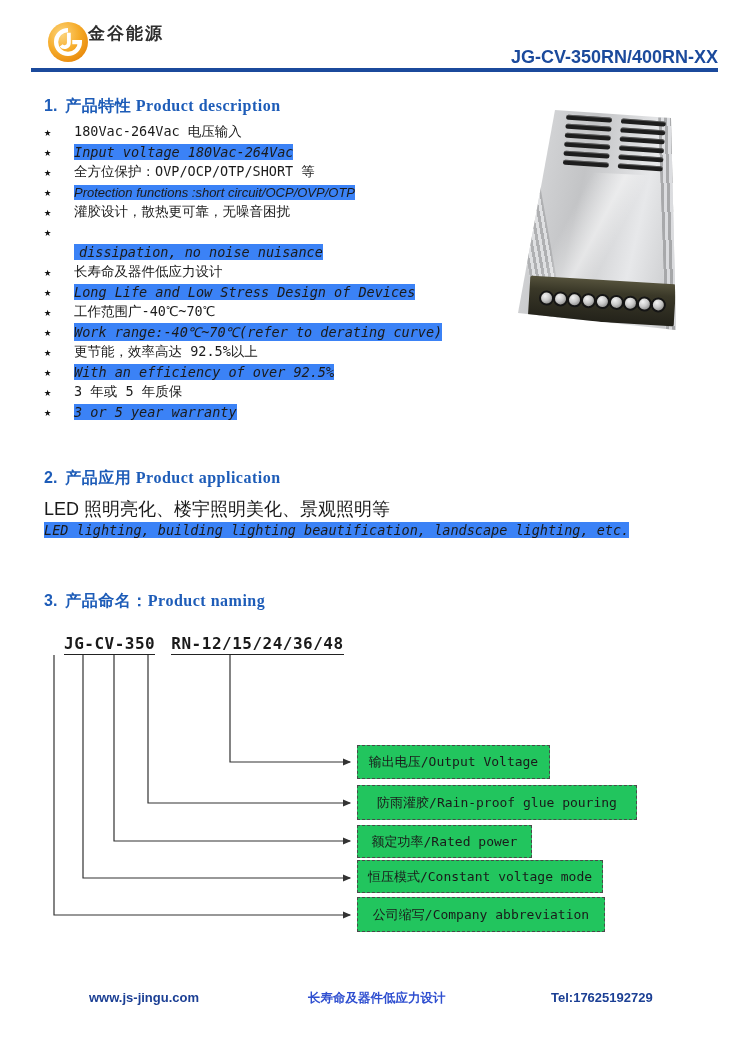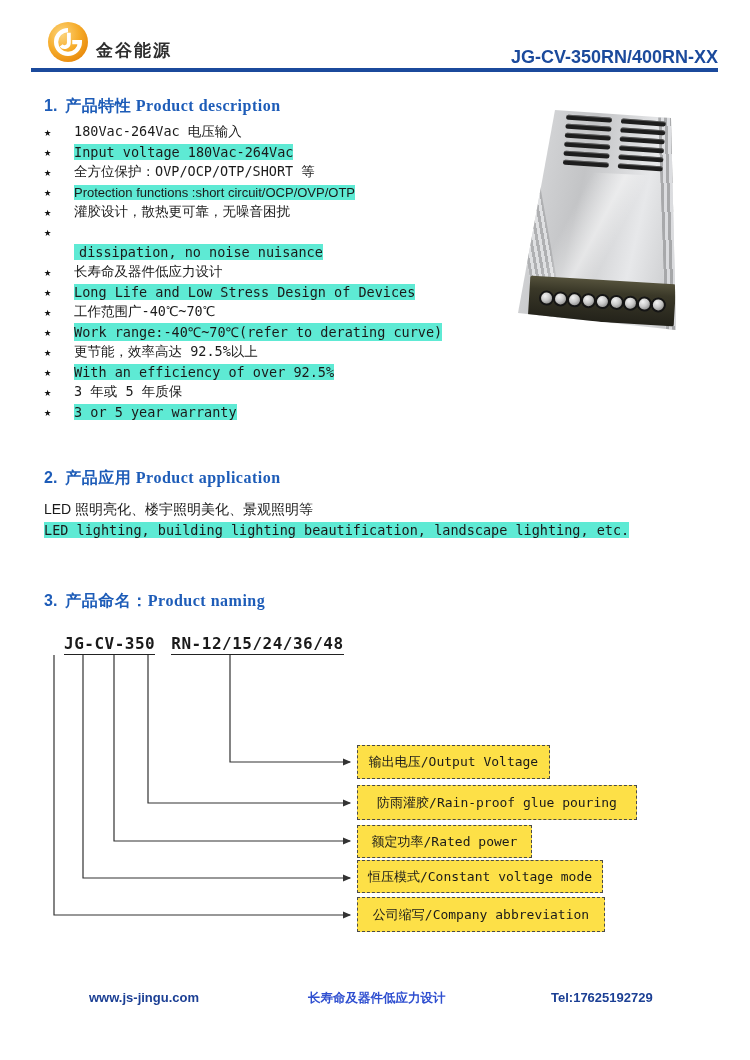--- a/index.html
+++ b/index.html
@@ -3,21 +3,21 @@
 <meta charset="utf-8">
 <style>
   * { margin:0; padding:0; box-sizing:border-box; }
   body { background:#e8e8e8; }
   .page {
     position:relative; width:750px; height:1060px; margin:0 auto;
     background:#ffffff; overflow:hidden;
     font-family:"DejaVu Sans Mono", monospace; color:#1a1a1a;
   }
   
-  .logo { position:absolute; left:48px; top:22px; display:flex; align-items:flex-end; gap:8px; }
+  .logo { position:absolute; left:48px; top:22px; display:flex; align-items:flex-start; gap:0; }
   .logo-circle {
     width:40px; height:40px; border-radius:50%;
     background:radial-gradient(circle at 35% 30%, #fcd57e 0%, #f6ac2a 45%, #e8890c 80%, #d97b06 100%);
     display:flex; align-items:center; justify-content:center;
   }
   .logo-cjk { font-family:"DejaVu Serif", serif; font-weight:bold; font-size:17px; color:#2e2e2e; letter-spacing:2px; }
   .model-code {
     position:absolute; right:32px; top:47px;
     font-family:"Liberation Sans", sans-serif; font-weight:bold; font-size:18px; color:#1b4a9c;
   }
@@ -31,26 +31,26 @@
   #sec2-head { top:468px; }
   #sec3-head { top:591px; }
 
   
   .features { position:absolute; left:44px; top:122px; width:450px; }
   .feat { display:flex; height:20px; align-items:center; font-size:13.5px; }
   .feat .star { width:30px; font-size:12px; color:#111; flex:0 0 30px; }
   .feat.cont .star { visibility:hidden; }
   .feat.cont .ftext { padding-left:5px; }
   .ftext { white-space:nowrap; }
-  .hl { background:#5eead4; }
+  .hl { background:#3b82f6;font-style:italic; }
   .sans { font-family:"Liberation Sans", sans-serif; font-size:13px; }
 
   
   .app-lines { position:absolute; left:44px; top:499px; font-size:13.5px; line-height:21px; }
-  .app-cjk { font-family:"Liberation Sans", sans-serif; font-size:14px; }
+  .app-cjk { font-family:"Liberation Sans", sans-serif; font-size:18px; }
 
   
   .psu { position:absolute; left:498px; top:103px; width:200px; height:245px; }
   .psu-body {
     position:absolute; inset:0;
     clip-path:polygon(28.5% 2.9%, 86.5% 6.1%, 89% 92.7%, 10% 85.7%);
     background:linear-gradient(103deg, #97989a 0%, #d7d8da 16%, #c3c4c6 40%, #e7e8ea 66%, #cfd0d2 82%, #a7a8aa 100%);
   }
   .rail { position:absolute; opacity:0.85; }
   .rail.left {
@@ -81,21 +81,21 @@
   .foot-nub { position:absolute; width:8px; height:6px; border-radius:3px; background:#8e8f91; }
   .foot-nub.a { left:34px; top:226px; }
   .foot-nub.b { left:172px; top:231px; }
 
   
   .name-code { position:absolute; left:44px; top:634px; font-size:16px; font-weight:bold; letter-spacing:0.5px; white-space:nowrap;margin-left:20px; }
   .name-code span { border-bottom:1.5px solid #222; padding-bottom:1px; }
   .name-code .gap { border-bottom:none; padding:0 3px; }
   .connector-svg { position:absolute; left:40px; top:650px; }
   .nbox {
-    position:absolute; left:357px; border:1.5px dashed #4a4a4a; background:#fde047;
+    position:absolute; left:357px; border:1.5px dashed #4a4a4a; background:#22c55e;
     display:flex; align-items:center; justify-content:center;
     font-size:13px; white-space:nowrap; padding:0 8px;
   }
   #nbox0 { top:745px; width:193px; height:34px; }
   #nbox1 { top:785px; width:280px; height:35px; }
   #nbox2 { top:825px; width:175px; height:33px; }
   #nbox3 { top:860px; width:246px; height:33px; }
   #nbox4 { top:897px; width:248px; height:35px; }
 
   

